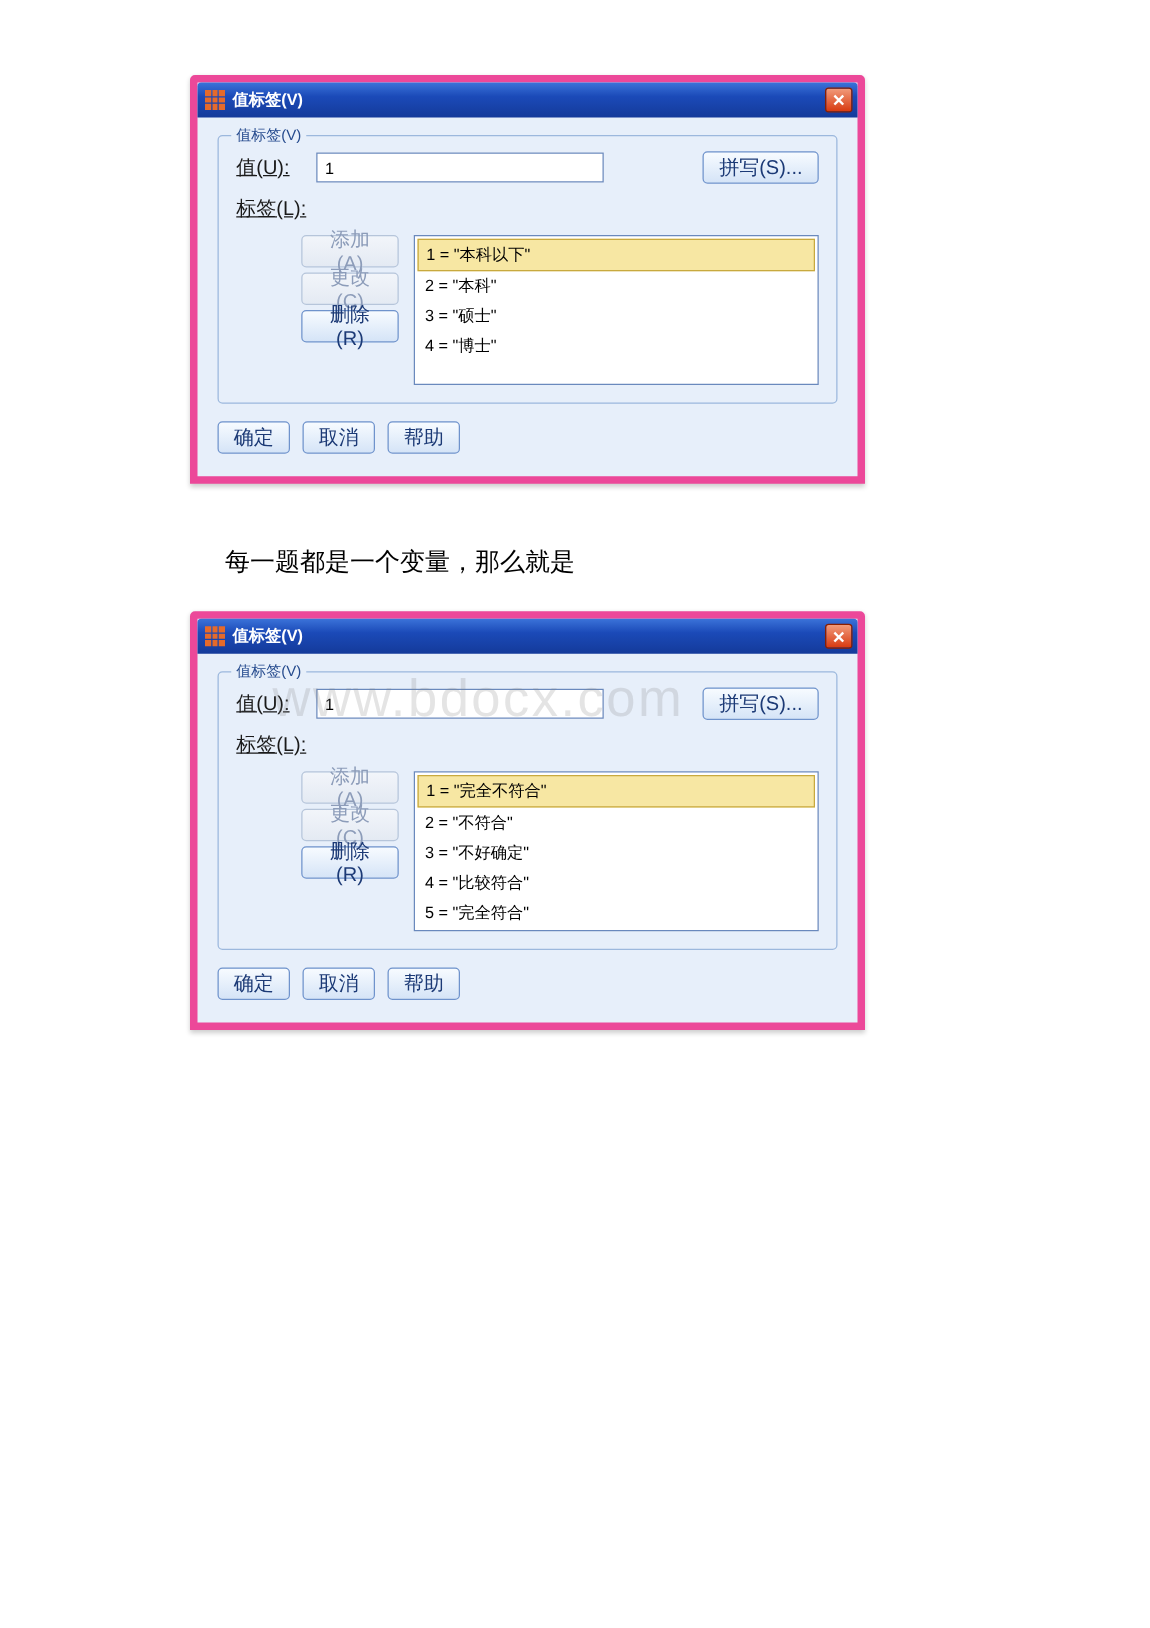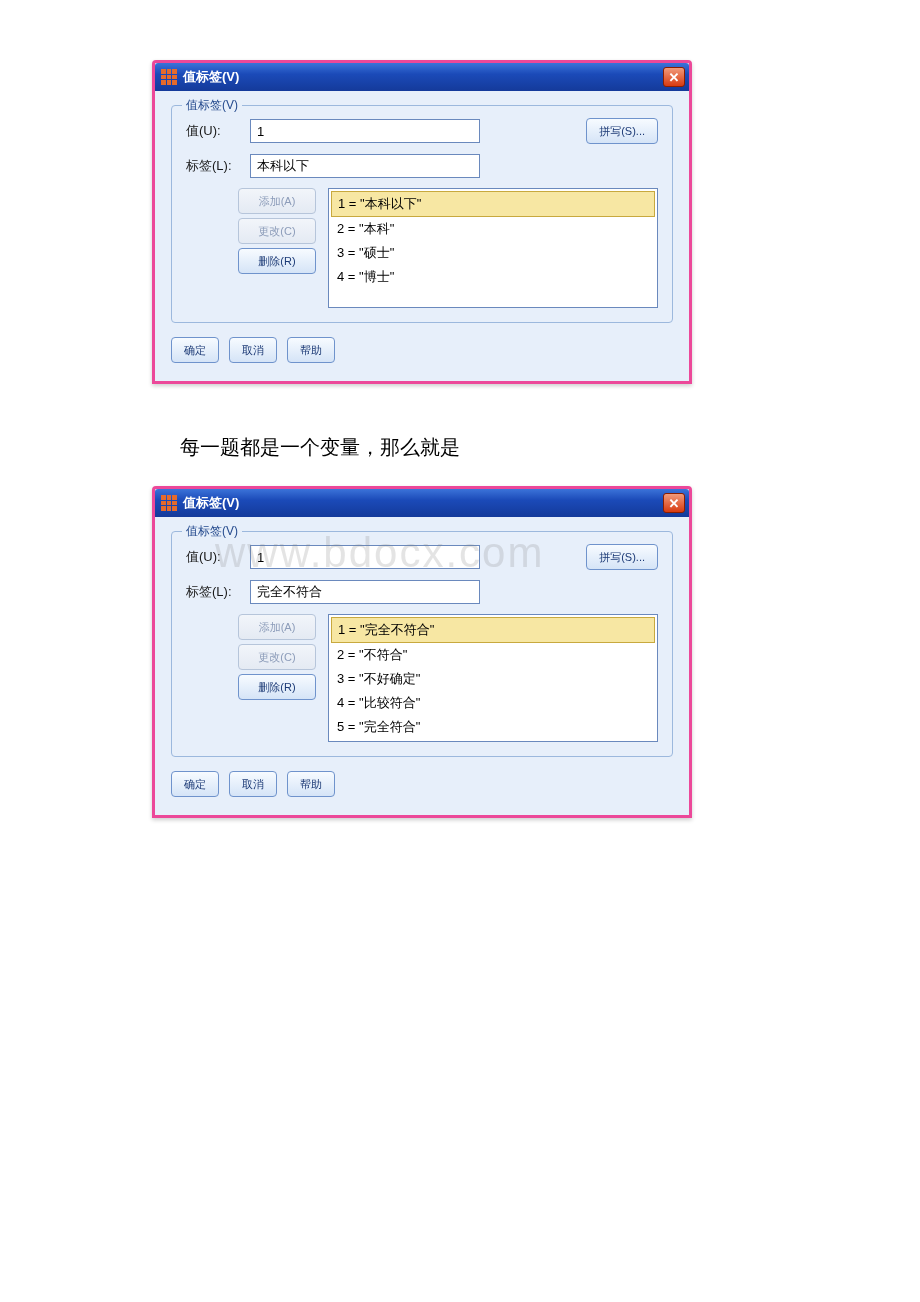--- a/index.html
+++ b/index.html
@@ -12,21 +12,21 @@
     color: #000;
   }
   .page {
     width: 920px;
     margin: 0 auto;
     padding: 0 140px;
   }
   .dialog {
     width: 540px;
     margin: 20px 0 40px 12px;
-    border: 3px solid #ec4899;
+    border: 6px solid #ec4899;
     border-radius: 4px 4px 0 0;
     background: #e7effa;
     box-shadow: 0 2px 4px rgba(0,0,0,.2);
   }
   .titlebar {
     display: flex;
     align-items: center;
     justify-content: space-between;
     height: 28px;
     padding: 0 4px 0 6px;
@@ -64,36 +64,36 @@
   }
   .group-legend {
     position: absolute;
     top: -9px; left: 10px;
     background: #e7effa;
     padding: 0 4px;
     font-size: 12px;
     color: #264b8e;
   }
   .row { display: flex; align-items: center; margin-bottom: 10px; gap: 8px;}
-  .lbl { width: 56px; color:#1a1a1a; font-size:13px; }
+  .lbl { width: 56px; color:#1a1a1a; font-size:16px;text-decoration:underline; }
   .text-input {
     height: 24px;
     border: 1px solid #6a89bd;
     background: #fff;
     padding: 2px 6px;
     font-size: 13px;
   }
   .value-input { width: 230px; }
   .label-input { width: 230px; }
   .spell-btn { margin-left: auto; }
 
   .btn {
     height: 26px;
     padding: 0 12px;
-    font-size: 11px;
+    font-size: 16px;
     color: #1c3a76;
     background: linear-gradient(#f7fbff,#d5e4f7);
     border: 1px solid #6f93cc;
     border-radius: 4px;
     cursor: pointer;
     display:inline-flex;align-items:center;justify-content:center;
   }
   .btn[disabled]{
     color:#8c9cb9;
     background: linear-gradient(#f2f5fa,#e4eaf3);
@@ -173,21 +173,20 @@
         <span class="group-legend">值标签(V)</span>
 
         <div class="row">
           <span class="lbl">值(U):</span>
           <input class="text-input value-input" value="1" style="">
           <button class="btn spell-btn">拼写(S)...</button>
         </div>
 
         <div class="row">
           <span class="lbl">标签(L):</span>
-          <input class="text-input label-input" value="本科以下" style="">
         </div>
 
         <div class="list-area">
           <div class="side-btns">
             <button class="btn" disabled="">添加(A)</button>
             <button class="btn" disabled="">更改(C)</button>
             <button class="btn">删除(R)</button>
           </div>
           <div class="value-list">
               <div class="item selected">1 = "本科以下"</div>
@@ -233,21 +232,20 @@
         <span class="group-legend">值标签(V)</span>
 
         <div class="row">
           <span class="lbl">值(U):</span>
           <input class="text-input value-input" value="1" style="">
           <button class="btn spell-btn">拼写(S)...</button>
         </div>
 
         <div class="row">
           <span class="lbl">标签(L):</span>
-          <input class="text-input label-input" value="完全不符合" style="">
         </div>
 
         <div class="list-area">
           <div class="side-btns">
             <button class="btn" disabled="">添加(A)</button>
             <button class="btn" disabled="">更改(C)</button>
             <button class="btn">删除(R)</button>
           </div>
           <div class="value-list">
               <div class="item selected">1 = "完全不符合"</div>

